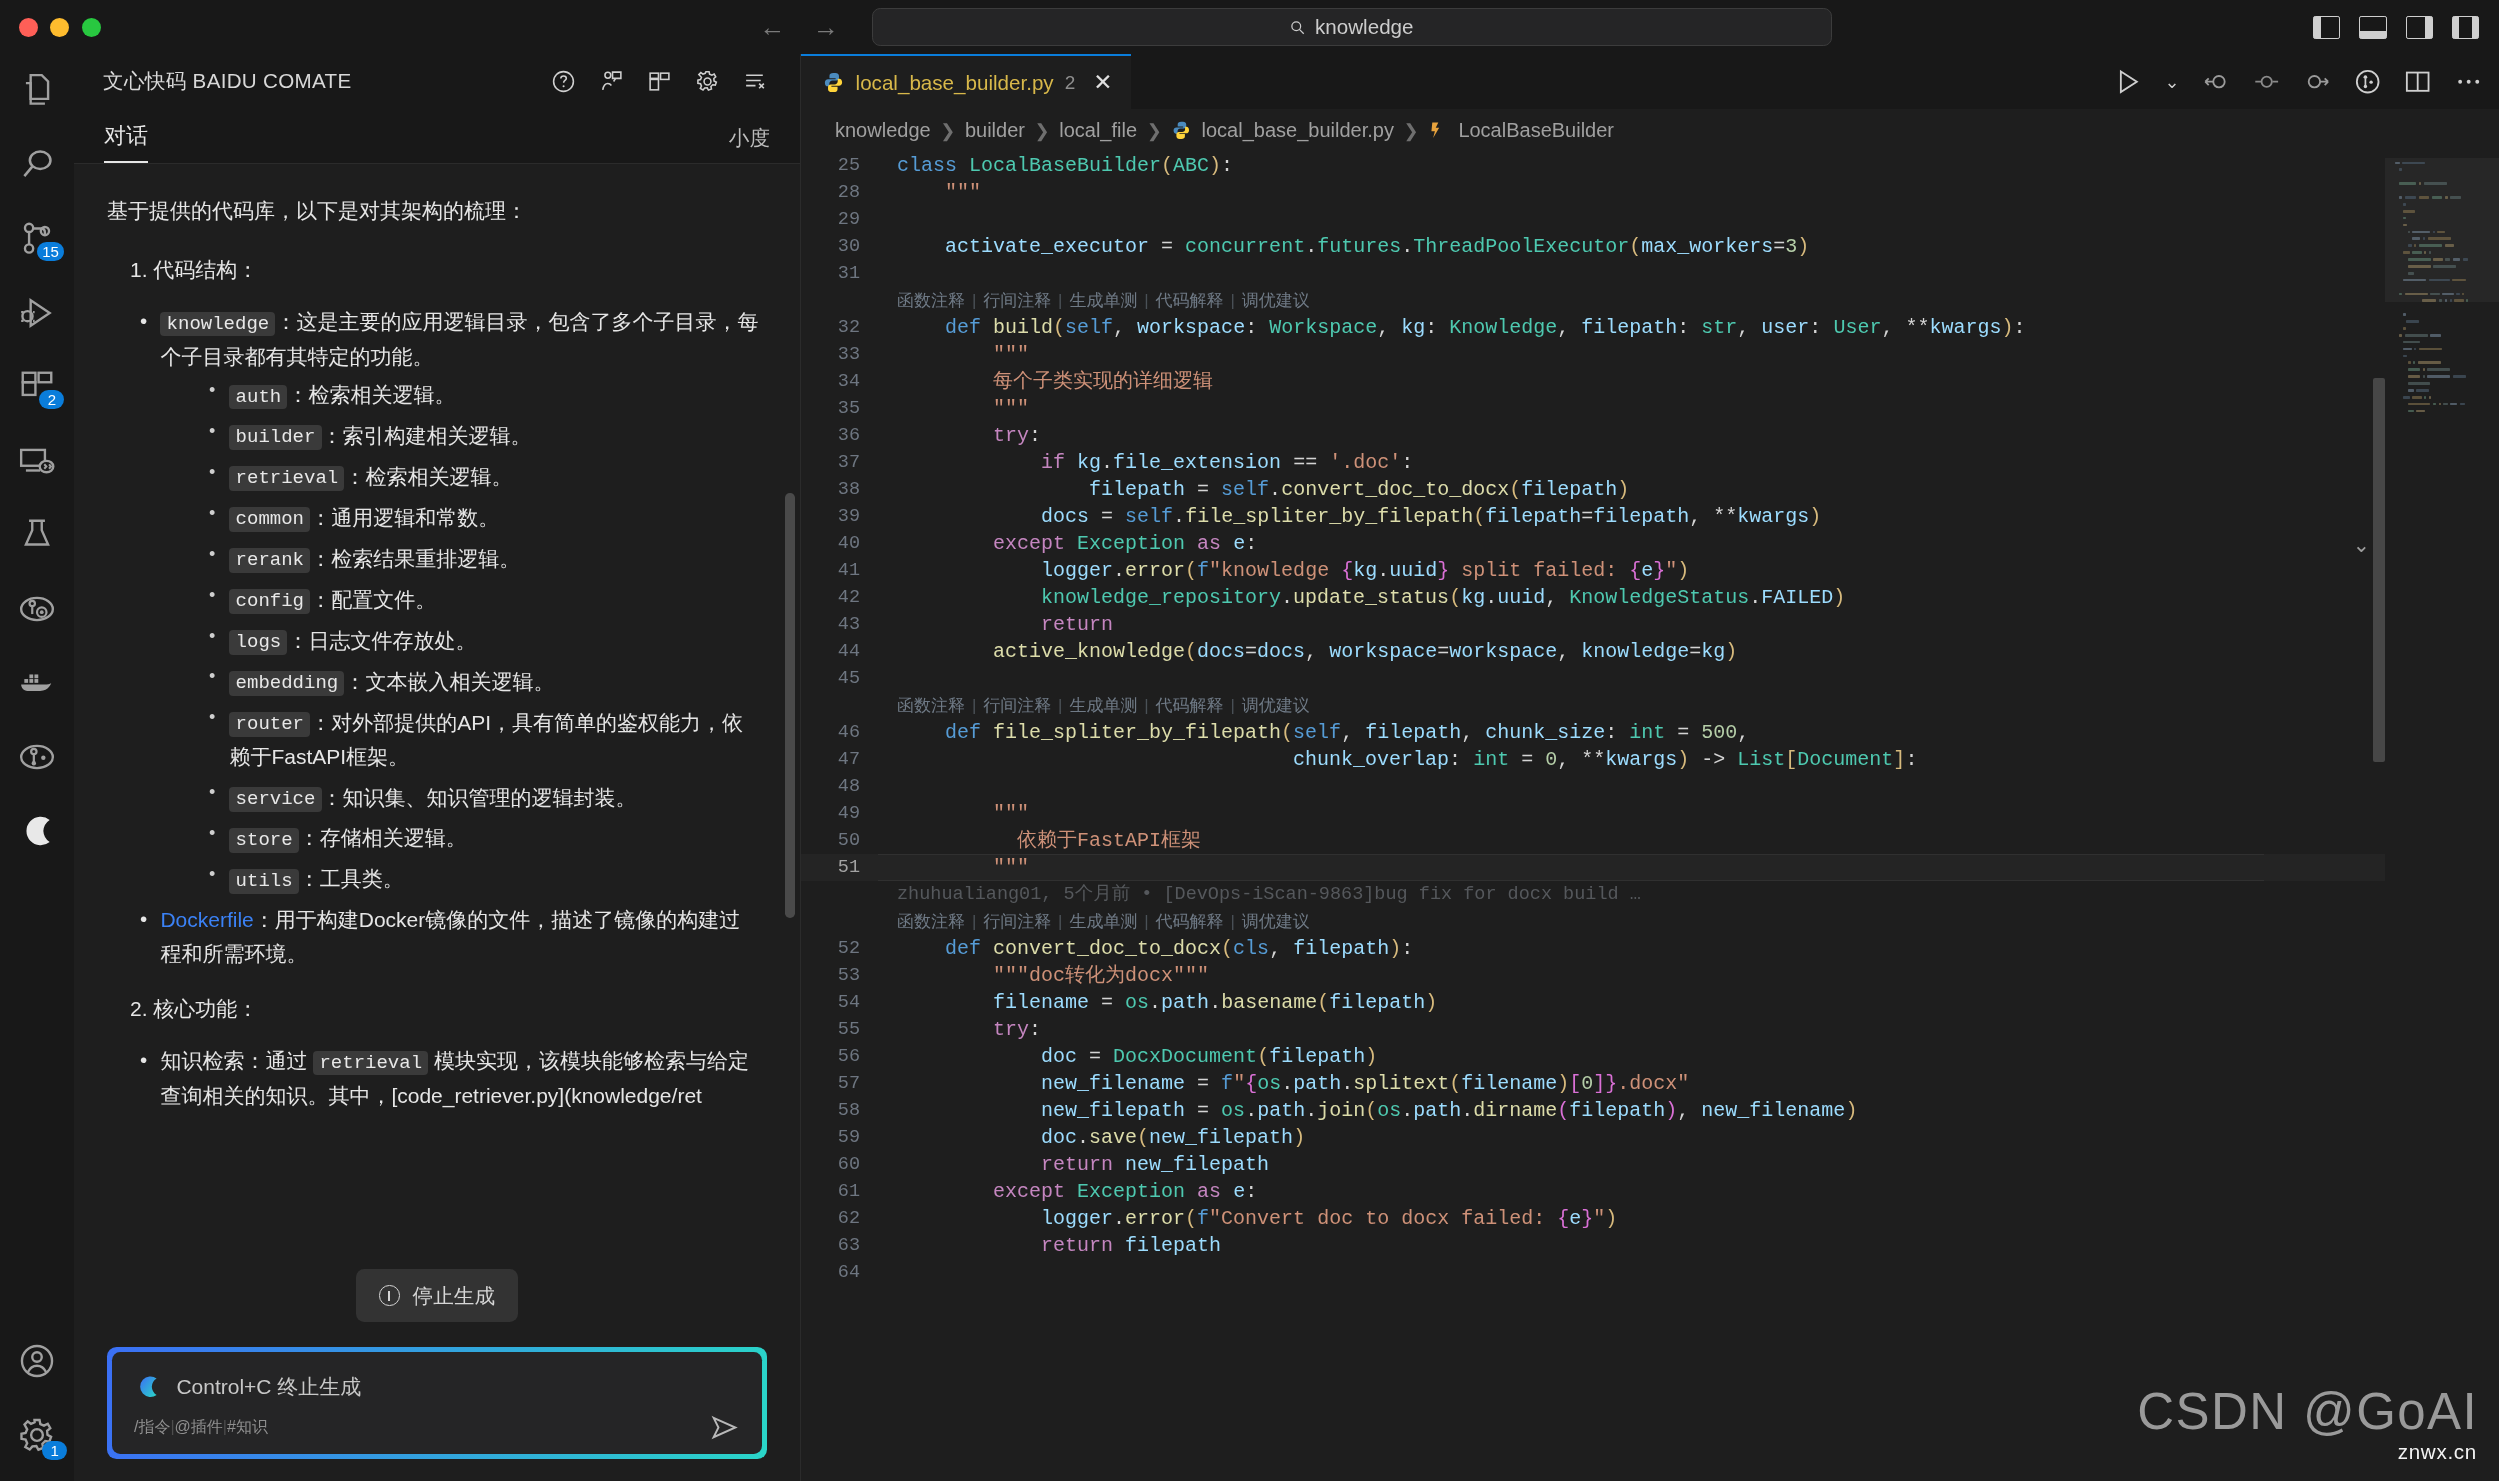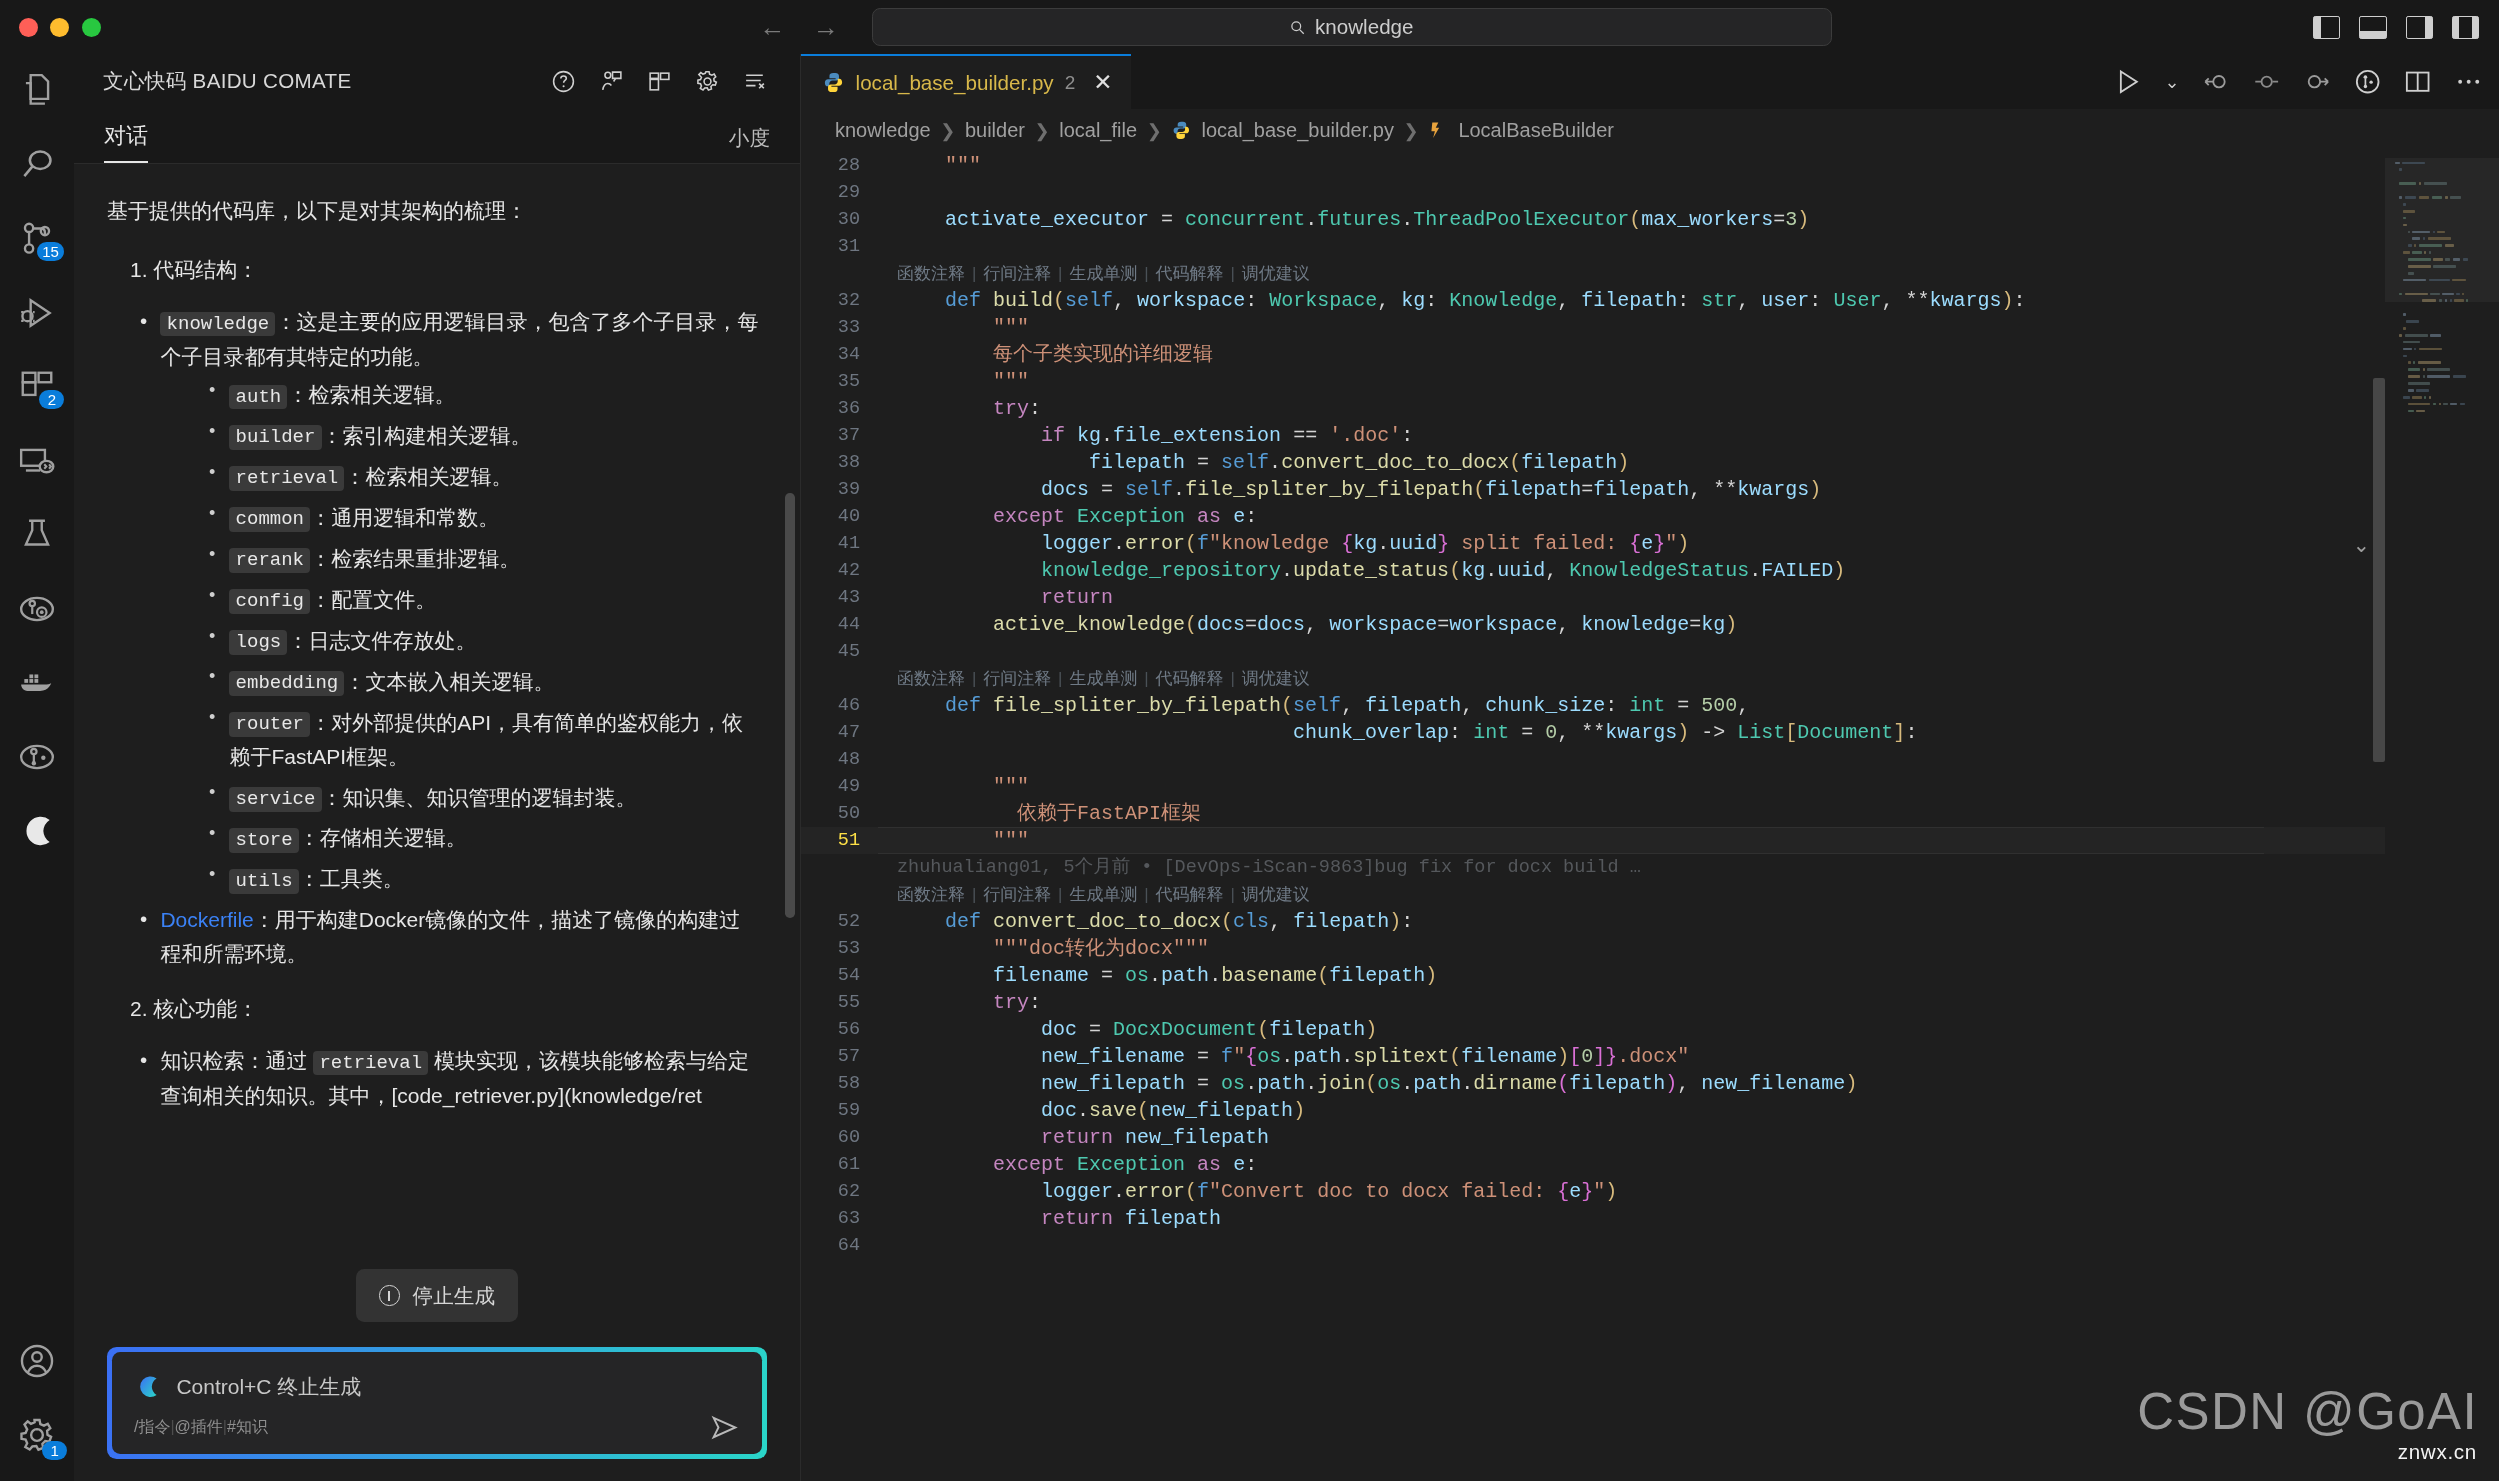--- a/index.html
+++ b/index.html
@@ -168,21 +168,21 @@
   .breadcrumb .crumb { cursor: pointer; }
   .bc-ico { width: 20.6px; height: 20.6px; vertical-align: middle; }
 
   .codearea { flex: 1; position: relative; overflow: hidden; min-height: 0; }
   .codescroll { position: relative; }
   .codeline { display: flex; align-items: flex-start; height: 27px; line-height: 27px; }
   .gutter {
     width: 77px; flex: 0 0 77px; text-align: right; padding-right: 18px;
     color: #6e7681; font-size: 18.5px; font-family: "Liberation Mono", monospace; user-select: none;
   }
-  .codeline.cur .gutter { color: #fde047; }
+  .codeline.cur .gutter { color: #a3a3a3; }
   .codetext {
     white-space: pre; font-family: "Liberation Mono", monospace; font-size: 20px;
     color: #d4d4d4; padding-left: 19px; position: relative;
   }
   .codeline.cur { background: #242424; }
   .codeline.cur .codetext::after {
     content: ""; position: absolute; left: 0; right: -1235px; top: 0; bottom: 0;
     border-top: 0.7px solid #303030; border-bottom: 0.7px solid #303030; pointer-events: none;
   }
   .lens {
@@ -561,20 +561,24 @@
         <span class="sepc">❯</span>
         <svg class="bc-ico" viewBox="0 0 24 24">
           <path d="M5 3h7l-3 6h4l-7 12 2-8H4z" fill="#e8a33d"></path>
         </svg>
         <span class="crumb">LocalBaseBuilder</span>
       </div>
 
       <div class="codearea">
         <div class="codescroll" id="code-root">
             <div class="codeline">
+              <div class="gutter">25</div>
+              <div class="codetext"><span class="kw2">class</span> <span class="cls">LocalBaseBuilder</span><span class="par">(</span><span class="cls">ABC</span><span class="par">)</span>:</div>
+            </div>
+            <div class="codeline">
               <div class="gutter">28</div>
               <div class="codetext">    <span class="cmt">"""</span></div>
             </div>
             <div class="codeline">
               <div class="gutter">29</div>
               <div class="codetext"></div>
             </div>
             <div class="codeline">
               <div class="gutter">30</div>
               <div class="codetext">    <span class="var">activate_executor</span> <span class="op">=</span> <span class="cls">concurrent</span>.<span class="cls">futures</span>.<span class="cls">ThreadPoolExecutor</span><span class="par">(</span><span class="var">max_workers</span><span class="op">=</span><span class="num">3</span><span class="par">)</span></div>

